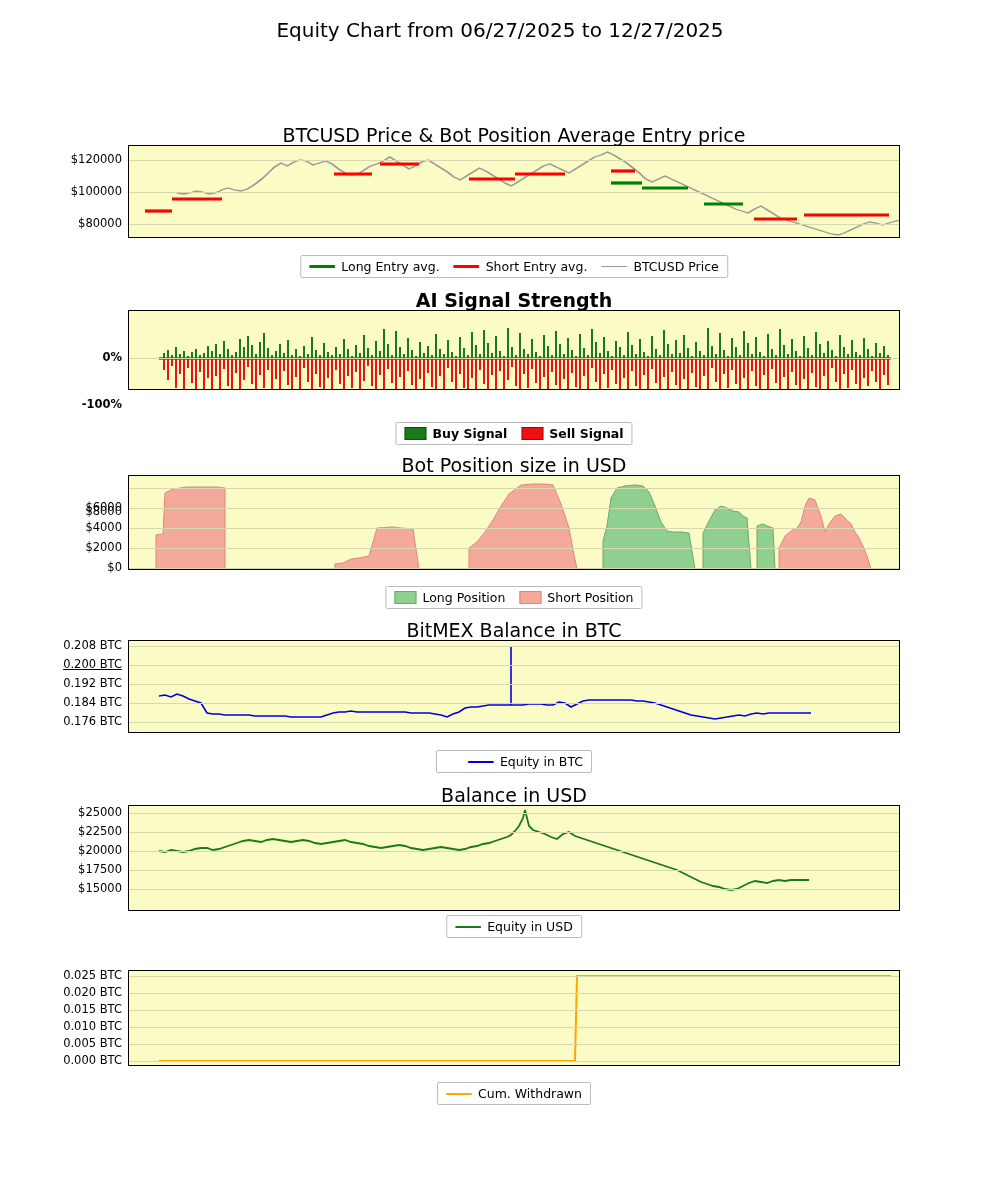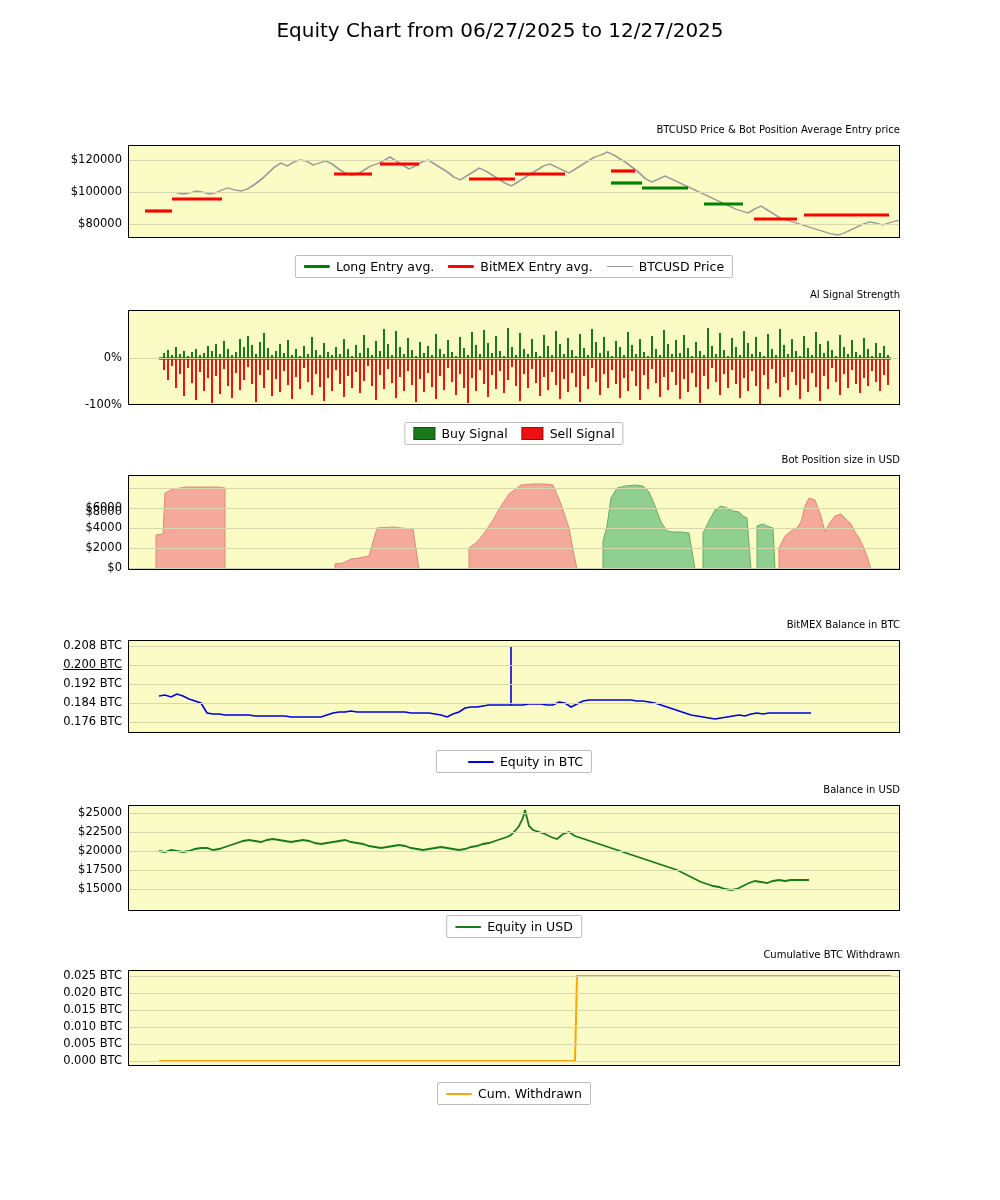--- a/index.html
+++ b/index.html
@@ -7,21 +7,21 @@
     width:1000px;height:1200px;background:#ffffff;
     font-family:"DejaVu Sans","Liberation Sans",sans-serif;
     color:#000;position:relative;overflow:hidden;
   }
   .page-title{
     position:absolute;top:18px;left:0;width:1000px;text-align:center;
     font-size:20px;
   }
   .panel{position:absolute;}
   .panel-title{
-    position:absolute;left:0;width:100%;text-align:right;font-size:10px;top:-21px;
+    position:absolute;left:0;width:100%;text-align:center;font-size:19px;top:-21px;
   }
   .plot{
     position:absolute;left:0;top:0;width:100%;height:100%;
     background:#fbfbc6;border:1px solid #000;box-sizing:border-box;
     overflow:hidden;
   }
   .ylab{
     position:absolute;right:calc(100% + 6px);font-size:11.5px;
     white-space:nowrap;text-align:right;transform:translateY(-50%);
   }
@@ -86,30 +86,30 @@
   <div class="ylab" style="top:14px;">$120000</div>
   <div class="ylab" style="top:46px;">$100000</div>
   <div class="ylab" style="top:78px;">$80000</div>
   <div class="legend" style="top:110px;">
     <span class="lg-item">
       <span class="lg-line" style="background:#008000;"></span>
       <span>Long Entry avg.</span>
     </span>
     <span class="lg-item">
       <span class="lg-line" style="background:#ff0000;"></span>
-      <span>BitMEX Entry avg.</span>
+      <span>Short Entry avg.</span>
     </span>
     <span class="lg-item">
       <span class="lg-line" style="background:#999999;height:1.5px;"></span>
       <span>BTCUSD Price</span>
     </span>
   </div>
 </div>
 
-<div class="panel" style="left:128px;top:310px;width:772px;height:95px;">
+<div class="panel" style="left:128px;top:310px;width:772px;height:80px;font-weight:bold;">
   <div class="panel-title">AI Signal Strength</div>
   <div class="plot">
     <div class="grid" style="top:47px;"></div>
 
     <svg width="772" height="95" viewBox="0 0 772 95" preserveAspectRatio="none">
       <g fill="#1a7a1a">
         <rect x="34" y="42" width="2" height="5"></rect>
           <rect x="38" y="39" width="2" height="8"></rect>
         <rect x="42" y="44" width="2" height="3"></rect>
           <rect x="46" y="36" width="2" height="11"></rect>
@@ -533,20 +533,30 @@
     <div class="ytick" style="top:32px;"></div>
     <div class="ytick" style="top:52px;"></div>
     <div class="ytick" style="top:72px;"></div>
     <div class="ytick" style="top:92px;"></div>
   </div>
   <div class="ylab" style="top:12px;margin-top:24px;">$8000</div>
   <div class="ylab" style="top:32px;">$6000</div>
   <div class="ylab" style="top:52px;">$4000</div>
   <div class="ylab" style="top:72px;">$2000</div>
   <div class="ylab" style="top:92px;">$0</div>
+  <div class="legend" style="top:111px;">
+    <span class="lg-item">
+      <span class="lg-box" style="background:#8fcf8f;border-color:#6aaa6a;"></span>
+      <span>Long Position</span>
+    </span>
+    <span class="lg-item">
+      <span class="lg-box" style="background:#f5a99b;border-color:#e08878;"></span>
+      <span>Short Position</span>
+    </span>
+  </div>
 </div>
 
 <div class="panel" style="left:128px;top:640px;width:772px;height:93px;">
   <div class="panel-title">BitMEX Balance in BTC</div>
   <div class="plot">
     <div class="grid" style="top:5px;"></div>
     <div class="grid" style="top:24px;"></div>
     <div class="grid" style="top:43px;"></div>
     <div class="grid" style="top:62px;"></div>
     <div class="grid" style="top:81px;"></div>
@@ -608,21 +618,20 @@
   <div class="ylab" style="top:83px;">$15000</div>
   <div class="legend" style="top:110px;">
     <span class="lg-item">
       <span class="lg-line" style="background:#1a7a1a;height:2px;"></span>
       <span>Equity in USD</span>
     </span>
   </div>
 </div>
 
 <div class="panel" style="left:128px;top:970px;width:772px;height:96px;">
-  <div class="panel-title">Cumulative BTC Withdrawn</div>
   <div class="plot">
     <div class="grid" style="top:5px;"></div>
     <div class="grid" style="top:22px;"></div>
     <div class="grid" style="top:39px;"></div>
     <div class="grid" style="top:56px;"></div>
     <div class="grid" style="top:73px;"></div>
     <div class="grid" style="top:90px;"></div>
     <svg width="772" height="96" viewBox="0 0 772 96" preserveAspectRatio="none">
       <polyline fill="none" stroke="#ffa500" stroke-width="2" points="30,90 446,90 448,5 762,5"></polyline>
     </svg>

